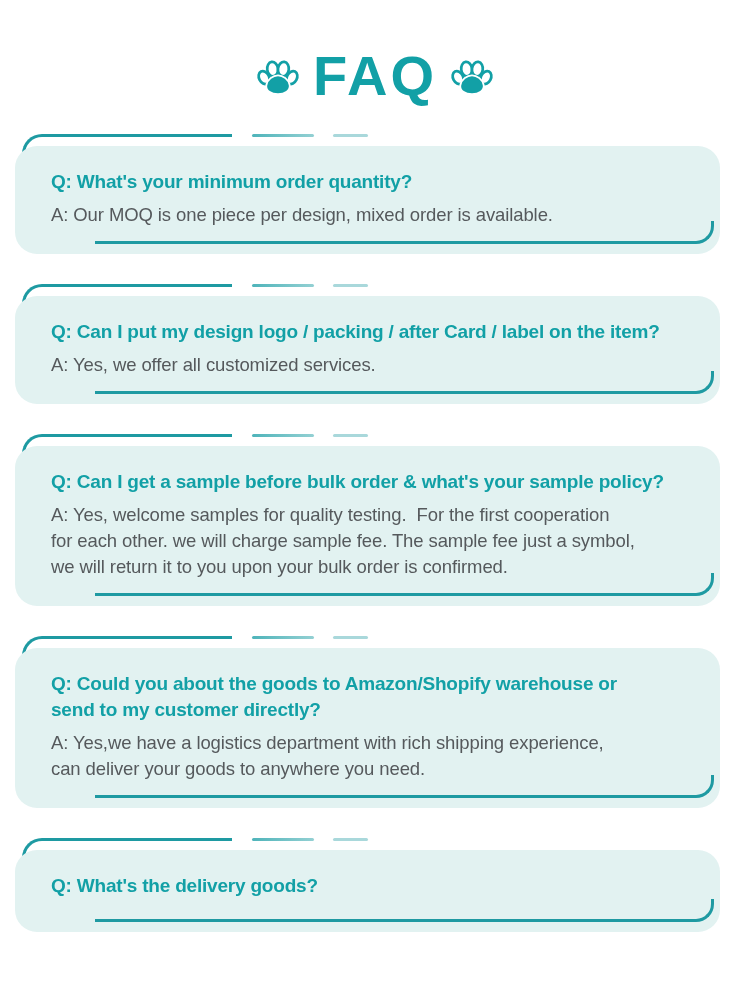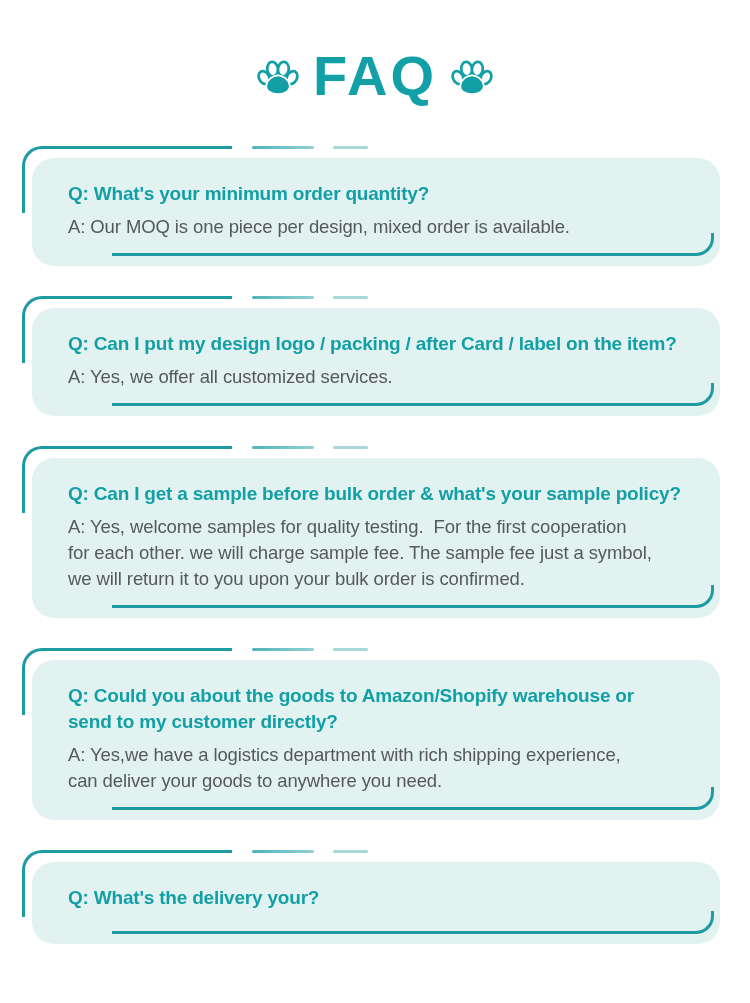--- a/index.html
+++ b/index.html
@@ -13,21 +13,21 @@
     font-family: "Liberation Sans", sans-serif;
     overflow: hidden;
   }
 
   
   .title-row {
     display: flex;
     align-items: center;
     justify-content: center;
     gap: 13px;
-    margin: 48px 0 38px 0;
+    margin: 48px 0 26px 0;
   }
   .faq-title {
     font-size: 56px;
     font-weight: bold;
     color: #12a0a6;
     letter-spacing: 3px;
     line-height: 1;
     padding-bottom: 4px;
   }
   .paw {
@@ -69,21 +69,21 @@
     top: 0;
     left: 333px;
     width: 35px;
     height: 3px;
     background: #a9d8db;
     border-radius: 2px;
   }
 
   .card {
     position: relative;
-    margin: 0 30px 0 32px;
+    margin: 0 30px 0 15px;
     background: #e2f2f1;
     border-radius: 22px;
     padding: 23px 26px 26px 36px;
   }
   .q {
     margin: 0 0 7px 0;
     color: #12a0a6;
     font-weight: bold;
     font-size: 19px;
     line-height: 26px;
@@ -185,18 +185,18 @@
 can deliver your goods to anywhere you need.</p>
       <div class="deco-bottom"></div>
     </div>
   </div>
 
   <div class="faq-item">
     <div class="deco-corner"></div>
     <div class="deco-dash1"></div>
     <div class="deco-dash2"></div>
     <div class="card">
-      <p class="q">Q: What's the delivery your?</p>
+      <p class="q">Q: What's the delivery goods?</p>
       <div class="deco-bottom"></div>
     </div>
   </div>
 
 </div>
 
 </body></html>

